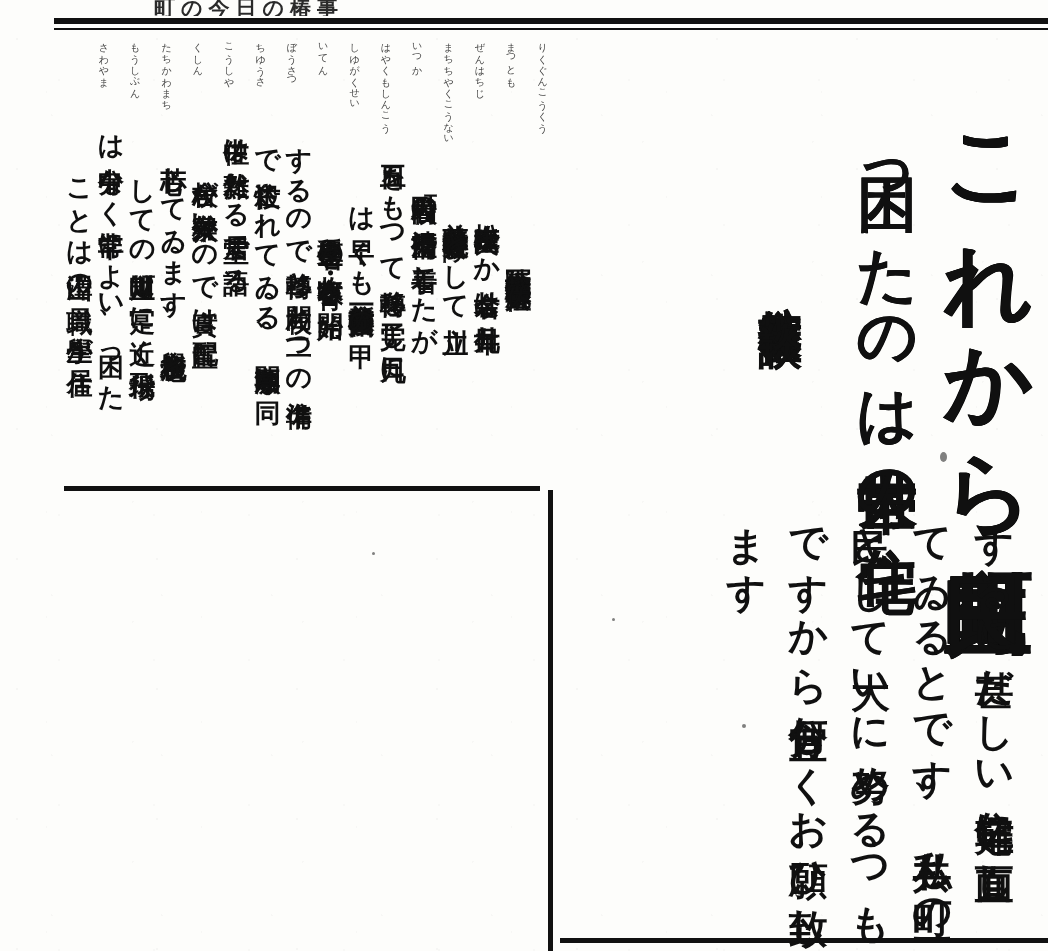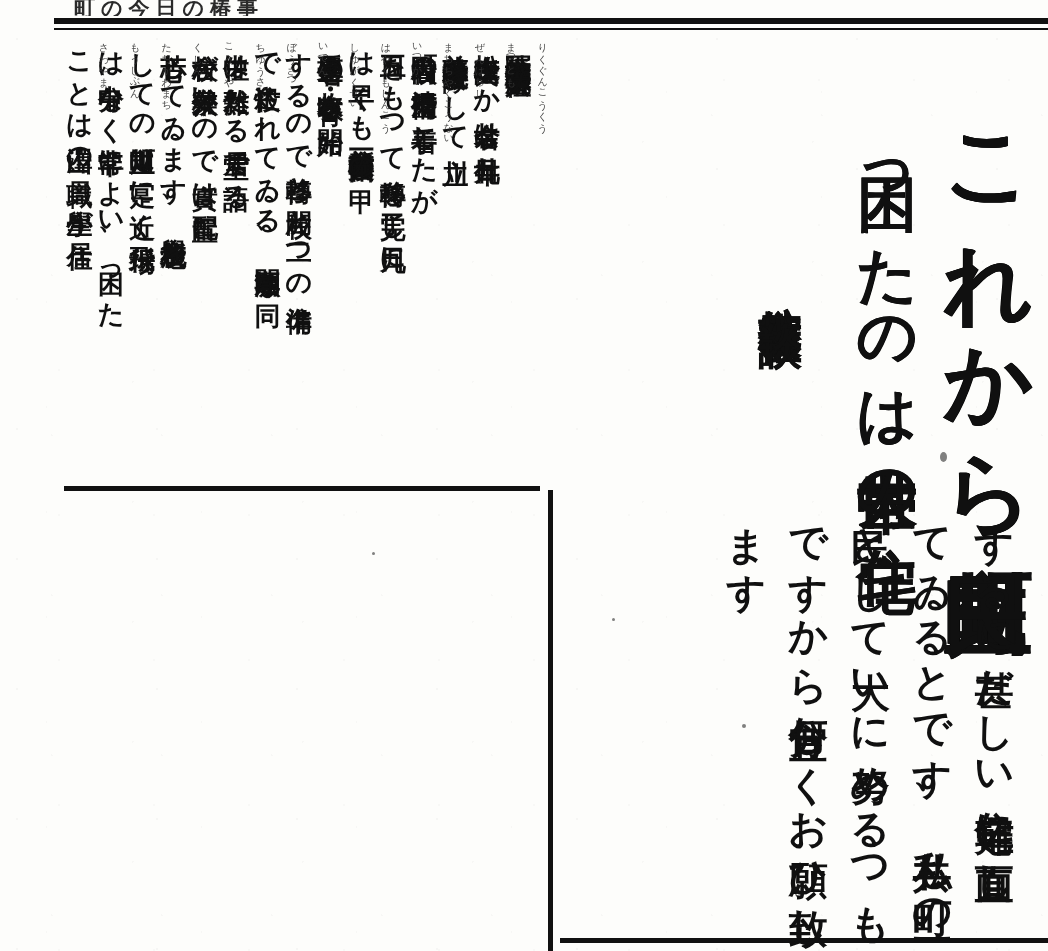--- a/index.html
+++ b/index.html
@@ -13,20 +13,21 @@
     overflow: hidden;
     font-family: "DejaVu Serif", serif;
     color: #0a0a0a;
   }
 
   .page {
     position: relative;
     width: 1048px;
     height: 951px;
     background: #fdfdfb;
+    text-align: center;
   }
 
   
   .grain {
     position: absolute;
     inset: 0;
     pointer-events: none;
     background:
       radial-gradient(circle at 12% 30%, rgba(0,0,0,0.035) 0 1px, transparent 1px),
       radial-gradient(circle at 47% 72%, rgba(0,0,0,0.03) 0 1px, transparent 1px),

